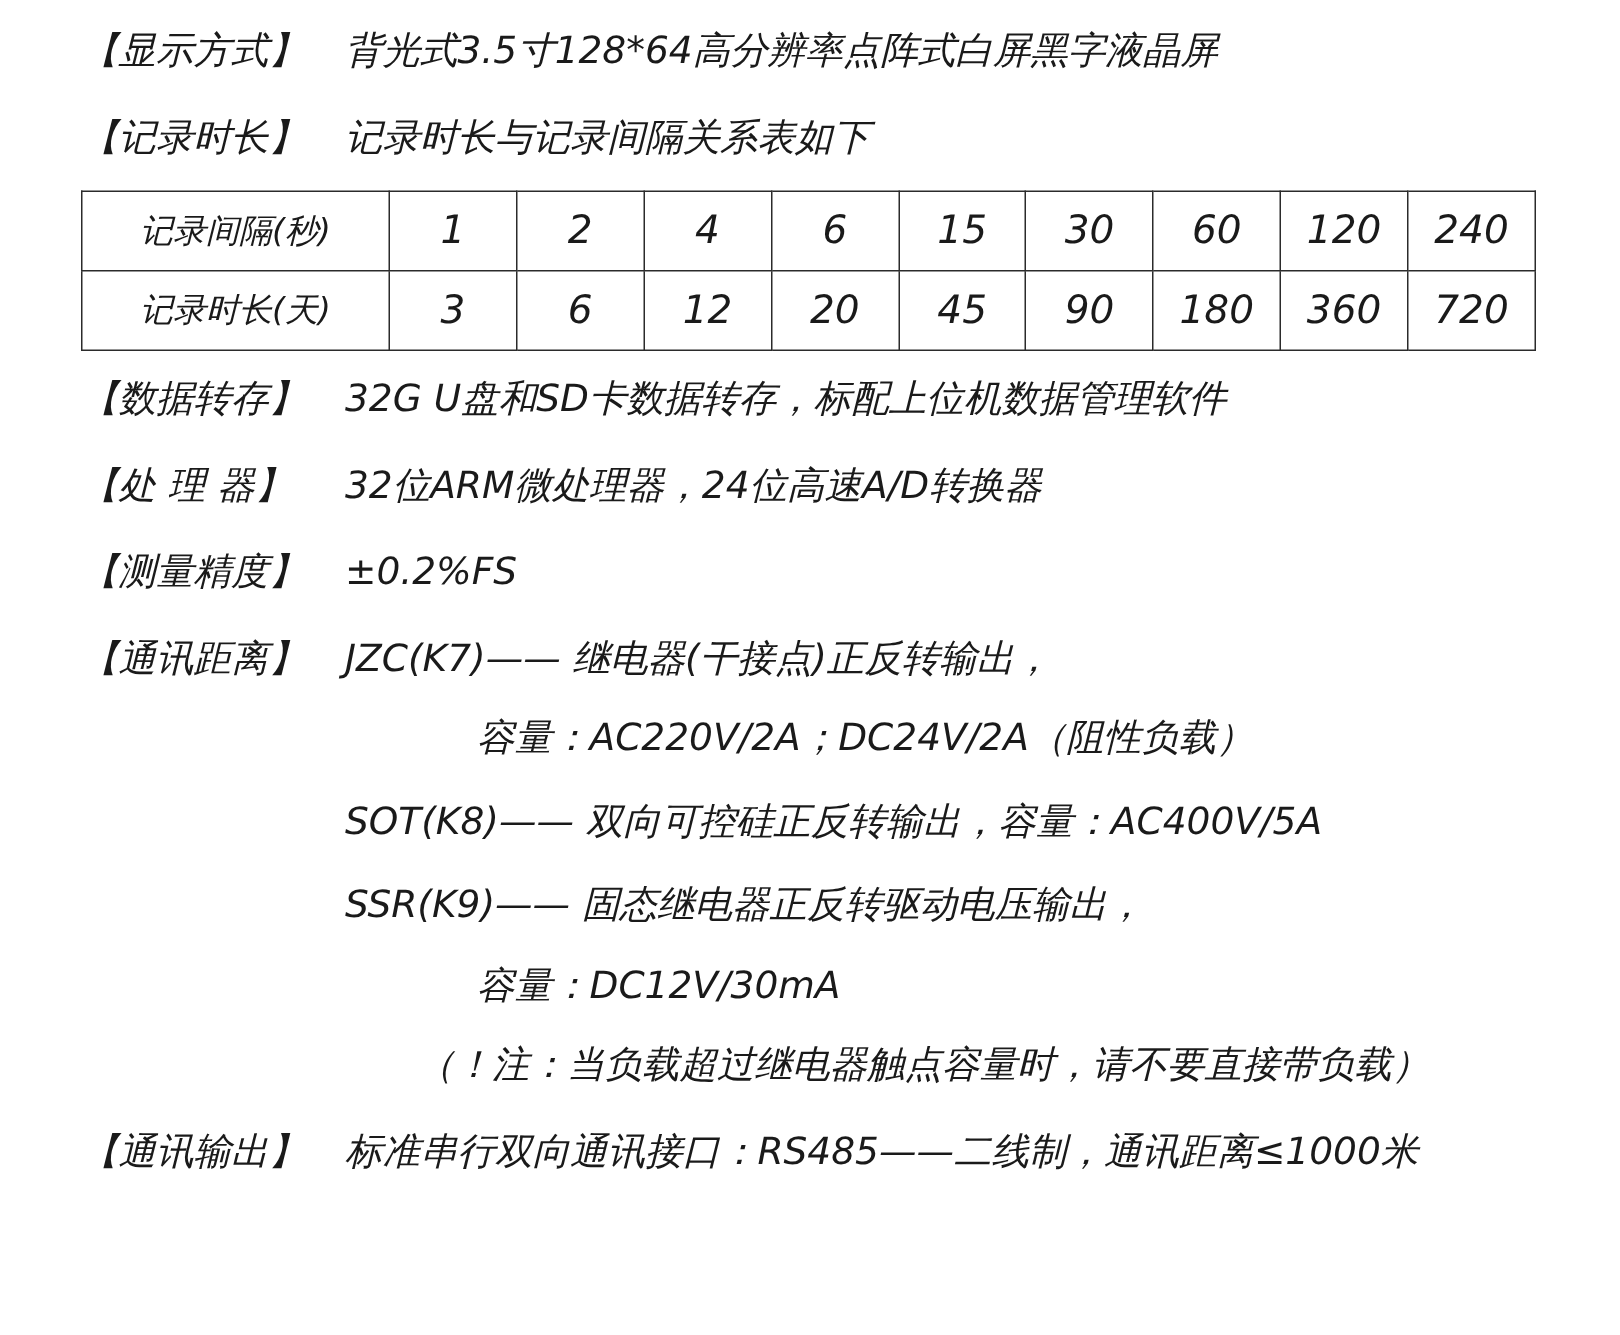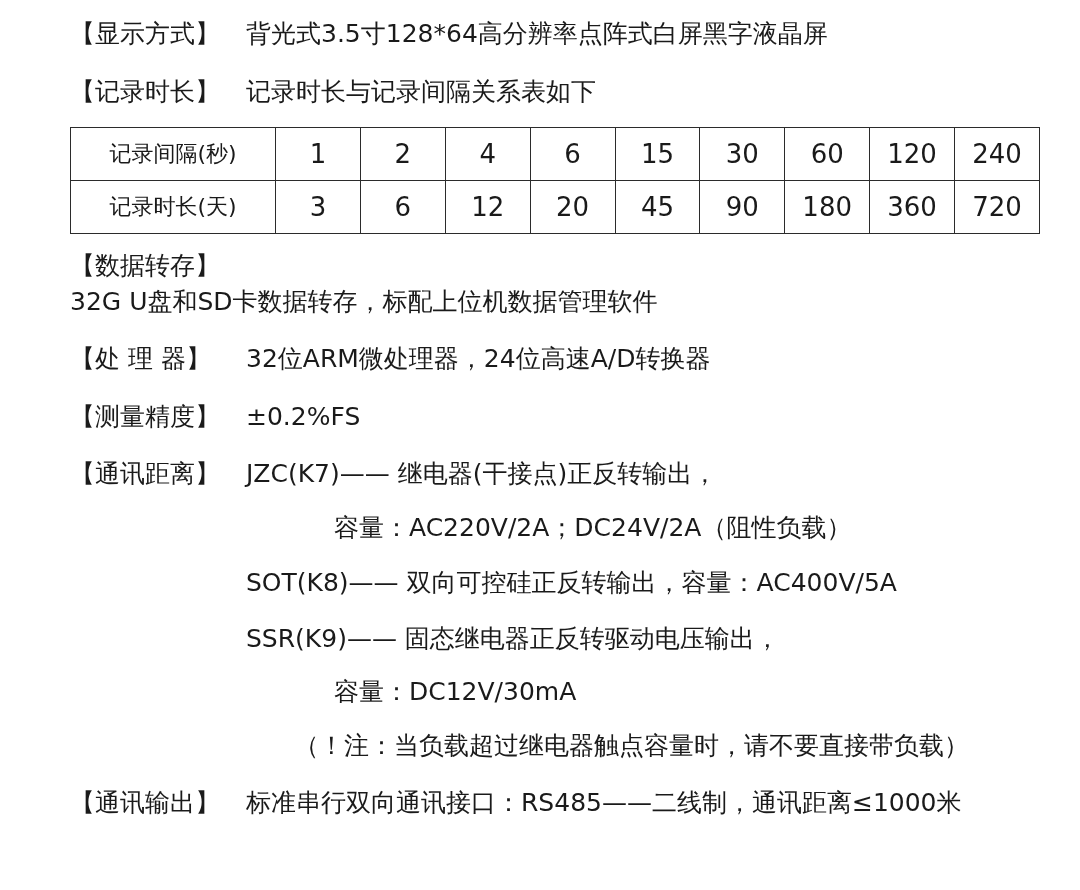--- a/index.html
+++ b/index.html
@@ -11,22 +11,23 @@
     width: 1080px;
     height: 890px;
     font-family: "DejaVu Sans", "Liberation Sans", sans-serif;
     color: #1a1a1a;
     overflow: hidden;
   }
   .page {
     position: relative;
     width: 1080px;
     height: 890px;
-    padding: 16px 0 0 16px;
+    padding: 16px 0 0 0;
     box-sizing: border-box;
+    font-style: italic;
   }
   .spec-row {
     display: flex;
     align-items: flex-start;
     margin: 0 0 0 54px;
     font-size: 25px;
     line-height: 1.42;
   }
   .spec-row.gap-top { margin-top: 22px; }
   .label {
@@ -127,21 +128,21 @@
         <td>45</td>
         <td>90</td>
         <td>180</td>
         <td>360</td>
         <td>720</td>
       </tr>
     </tbody>
       </table>
   </div>
 
-  <div class="spec-row" style="margin-top:14px;flex-direction:column;">
+  <div class="spec-row" style="margin-top:14px;">
     <span class="label">【数据转存】</span>
     <span class="value">32G U盘和SD卡数据转存，标配上位机数据管理软件</span>
   </div>
 
   <div class="spec-row gap-top">
     <span class="label spaced">【处 理  器】</span>
     <span class="value">32位ARM微处理器，24位高速A/D转换器</span>
   </div>
 
   <div class="spec-row gap-top">

